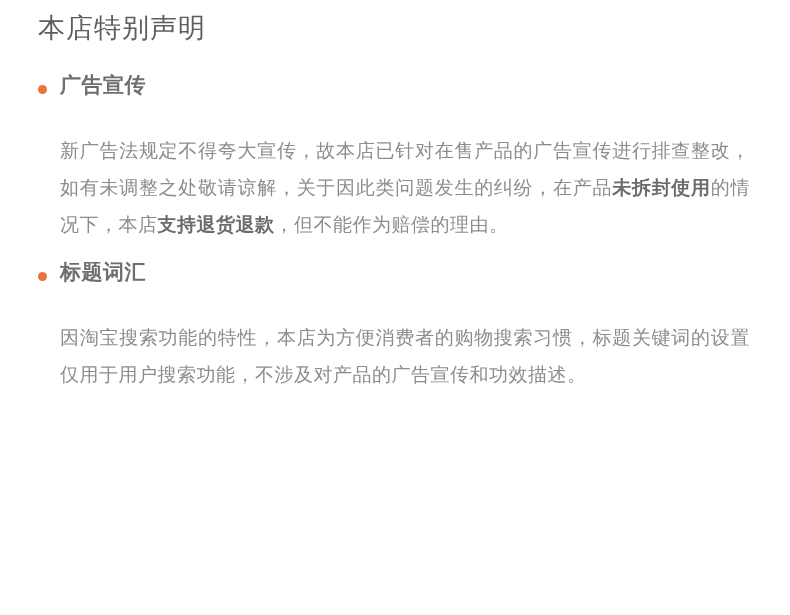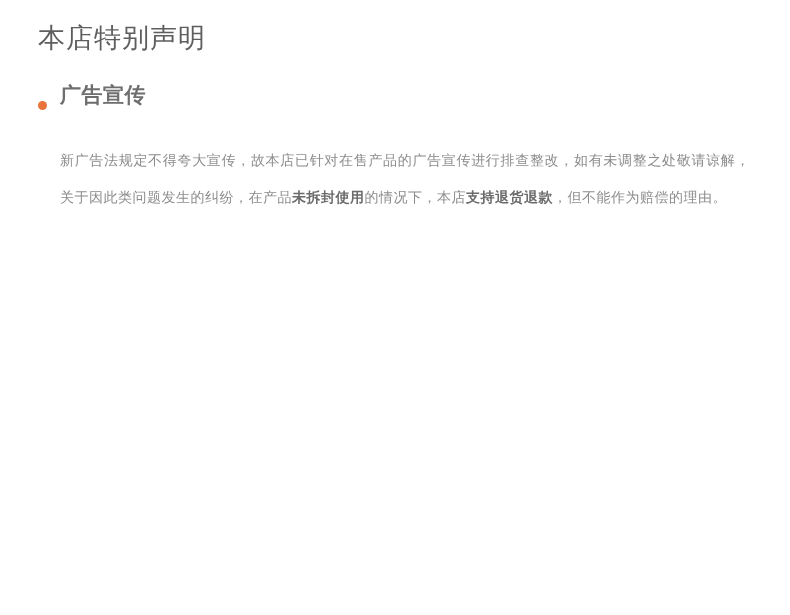--- a/index.html
+++ b/index.html
@@ -11,59 +11,59 @@
     width: 790px;
     height: 615px;
     font-family: "Liberation Sans", "DejaVu Sans", sans-serif;
     color: #7a7a7a;
     overflow: hidden;
   }
   .page {
     width: 790px;
     height: 615px;
     box-sizing: border-box;
-    padding: 18px 40px 0 36px;
+    padding: 8px 40px 0 36px;
     position: relative;
   }
   .page-title {
     font-size: 27px;
     line-height: 40px;
     color: #5e5e5e;
     font-weight: normal;
     letter-spacing: 1px;
     margin: 0 0 22px 0;
     padding-left: 2px;
   }
   .section {
     margin-bottom: 14px;
   }
   .section-head {
     display: flex;
-    align-items: flex-end;
+    align-items: center;
     margin-bottom: 6px;
   }
   .bullet {
     width: 9px;
     height: 9px;
     border-radius: 50%;
     background: #e8743b;
     margin-top: 9px;
     margin-right: 13px;
     margin-left: 2px;
     flex: none;
   }
   .section-title {
     font-size: 21px;
     line-height: 30px;
     color: #6e6e6e;
     font-weight: bold;
     letter-spacing: 0.5px;
   }
   .section-body {
-    font-size: 14px;
+    font-size: 19px;
     line-height: 37px;
     color: #8c8c8c;
     padding-left: 24px;
     letter-spacing: 0.5px;
     text-align: justify;
     max-width: 700px;
     margin-top: 32px;
   }
   .section-body b {
     color: #6b6b6b;
@@ -77,15 +77,22 @@
   <h1 class="page-title">本店特别声明</h1>
   <div id="sections-container">
       <div class="section">
         <div class="section-head">
           <span class="bullet"></span>
           <div class="section-title">广告宣传</div>
         </div>
         <div class="section-body"><span>新广告法规定不得夸大宣传，故本店已针对在售产品的广告宣传进行排查整改，如有未调整之处敬请谅解，关于因此类问题发生的纠纷，在产品</span><b>未拆封使用</b><span>的情况下，本店</span><b>支持退货退款</b><span>，但不能作为赔偿的理由。</span></div>
       </div>
       <div class="section">
+        <div class="section-head">
+          <span class="bullet"></span>
+          <div class="section-title">标题词汇</div>
+        </div>
+        <div class="section-body"><span>因淘宝搜索功能的特性，本店为方便消费者的购物搜索习惯，标题关键词的设置仅用于用户搜索功能，不涉及对产品的广告宣传和功效描述。</span></div>
+      </div>
+      <div class="section">
       </div>
     </div>
 </div>
 
 </body></html>

